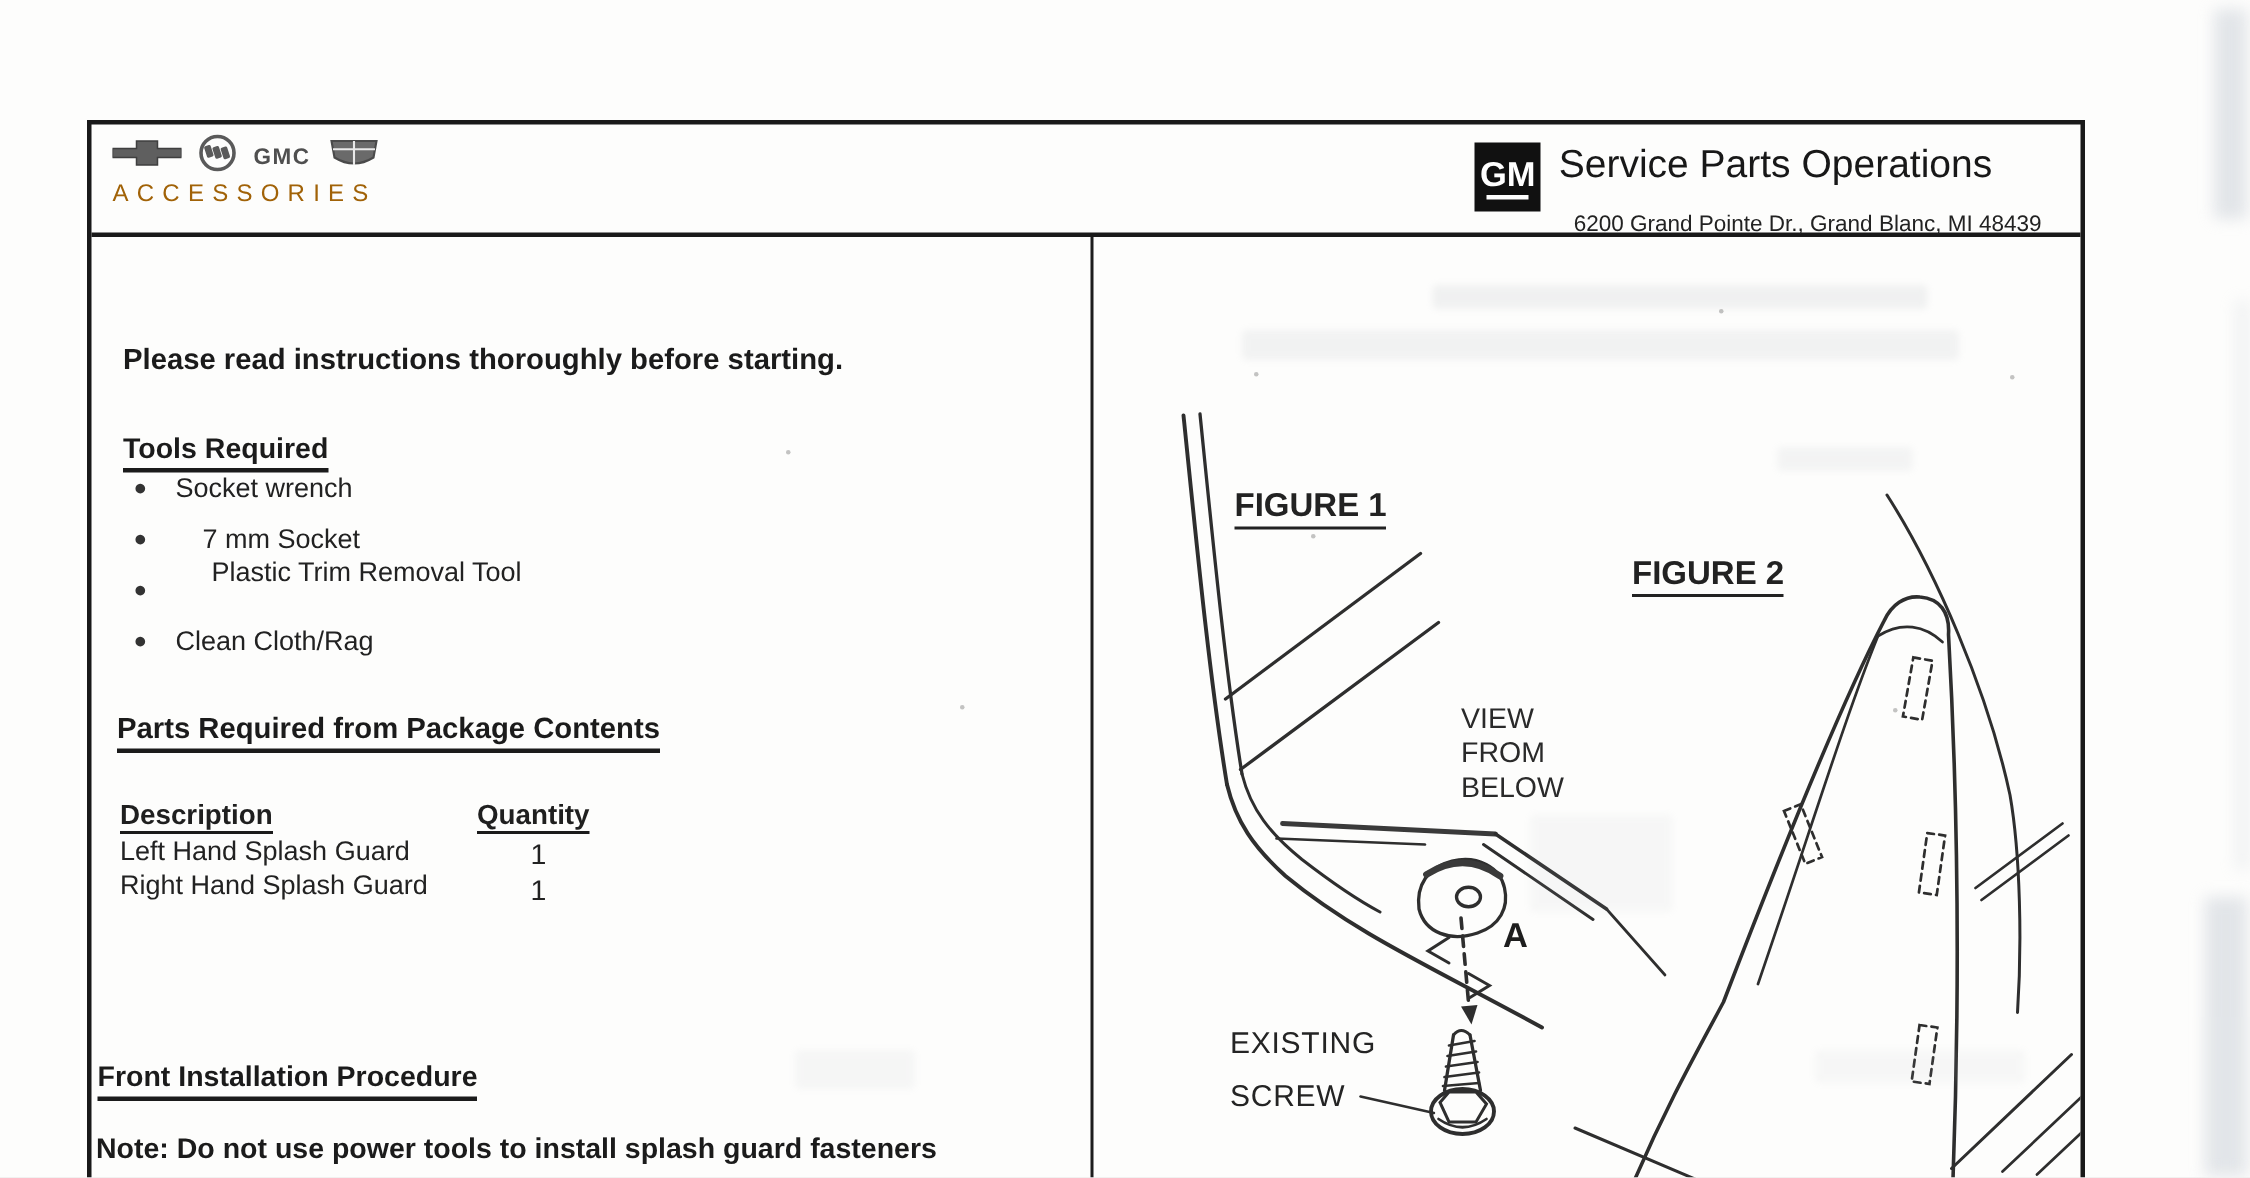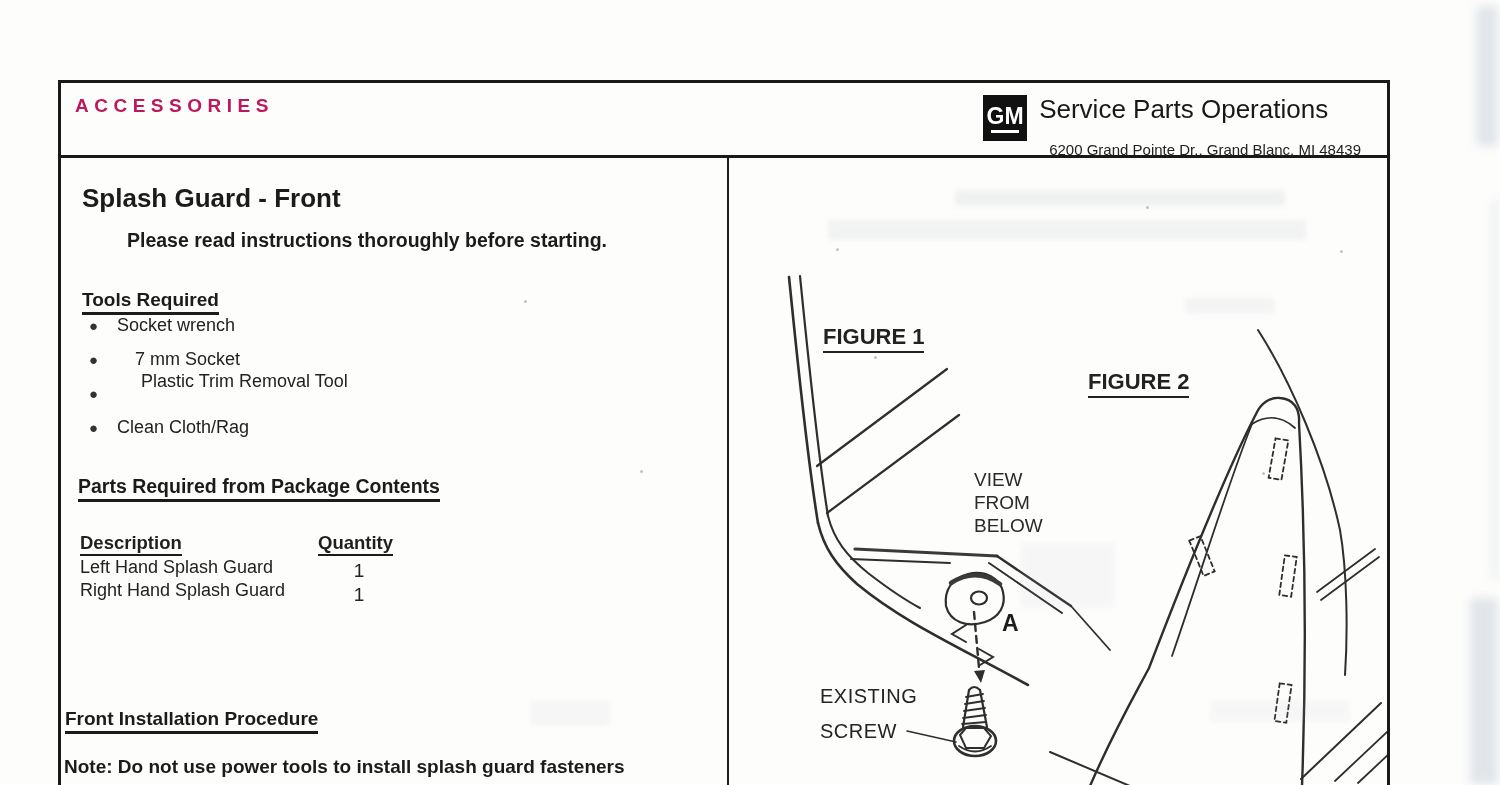--- a/index.html
+++ b/index.html
@@ -12,21 +12,21 @@
     position:absolute;left:58px;top:80px;width:1332px;height:740px;
     border:3px solid #191919;box-sizing:border-box;background:transparent;
   }
   
   .header-band{
     position:absolute;left:0;top:0;right:0;height:72px;
     border-bottom:3px solid #191919;display:flex;justify-content:space-between;
   }
   .brand-block{padding:8px 0 0 14px;}
   .logo-row{display:flex;align-items:center;gap:11px;height:26px;}
-  .accessories{font-size:19px;font-weight:bold;letter-spacing:5.5px;color:#be185d;margin-top:4px;}
+  .accessories{font-size:16px;font-weight:normal;letter-spacing:5.5px;color:#a16207;margin-top:4px;}
   .gmc-text{font-size:15px;font-weight:bold;color:#4f4f4f;letter-spacing:1px;font-family:"Liberation Sans",sans-serif;}
   .spo-block{display:flex;align-items:flex-start;padding:12px 26px 0 0;}
   .gm-badge{
     width:44px;height:46px;background:#111;color:#fff;display:flex;flex-direction:column;
     align-items:center;justify-content:center;margin-right:12px;
   }
   .gm-badge .gm-txt{font-size:23px;font-weight:bold;letter-spacing:0px;line-height:24px;}
   .gm-badge .gm-underline{width:28px;height:3px;background:#fff;margin-top:2px;}
   .spo-text .org{font-size:26px;color:#181818;line-height:28px;}
   .spo-text .addr{font-size:15px;color:#222;margin-top:18px;padding-left:10px;}
@@ -59,38 +59,60 @@
 <div class="page">
 
   <div class="edge-shade" style="left:1476px;top:6px;width:22px;height:140px;"></div>
   <div class="edge-shade" style="left:1470px;top:598px;width:28px;height:186px;"></div>
   <div class="edge-shade" style="left:1490px;top:200px;width:10px;height:380px;opacity:.25;"></div>
 
   <div class="doc">
 
     <div class="header-band">
       <div class="brand-block">
+        <div class="logo-row">
+          <span>
+            <svg width="46" height="20" viewBox="0 0 46 20">
+              <polygon points="0,7 16,7 16,2 30,2 30,7 46,7 46,13 30,13 30,18 16,18 16,13 0,13" fill="#5f5f5f" stroke="#3f3f3f" stroke-width="1"></polygon>
+            </svg>
+          </span>
+          <span>
+            <svg width="26" height="26" viewBox="0 0 26 26">
+              <circle cx="13" cy="13" r="11" fill="none" stroke="#5a5a5a" stroke-width="2.4"></circle>
+              <rect x="5" y="8" width="4.5" height="8" rx="1" transform="rotate(-18 7 12)" fill="#5a5a5a"></rect>
+              <rect x="10.5" y="8.5" width="4.5" height="8" rx="1" transform="rotate(-18 13 12.5)" fill="#5a5a5a"></rect>
+              <rect x="16" y="9" width="4.5" height="8" rx="1" transform="rotate(-18 18 13)" fill="#5a5a5a"></rect>
+            </svg>
+          </span>
+          <span class="gmc-text">GMC</span>
+          <span>
+            <svg width="36" height="22" viewBox="0 0 36 22">
+              <path d="M3,3 L33,3 L31,14 Q18,22 5,14 Z" fill="#6a6a6a" stroke="#4a4a4a" stroke-width="1.4"></path>
+              <line x1="4" y1="8.5" x2="32" y2="8.5" stroke="#e9e9e9" stroke-width="1.4"></line>
+              <line x1="18" y1="3" x2="18" y2="19" stroke="#e9e9e9" stroke-width="1.4"></line>
+            </svg>
+          </span>
+        </div>
         <div class="accessories">ACCESSORIES</div>
       </div>
       <div class="spo-block">
         <div class="gm-badge">
           <span class="gm-txt">GM</span>
           <span class="gm-underline"></span>
         </div>
         <div class="spo-text">
           <div class="org">Service Parts Operations</div>
           <div class="addr">6200 Grand Pointe Dr., Grand Blanc, MI 48439</div>
         </div>
       </div>
     </div>
 
     <div class="divider"></div>
 
-    <div class="abs h-title" style="left:21px;top:100px;">Splash Guard - Front</div>
-    <div class="abs h-sub" style="left:21px;top:146px;margin-left:45px;">Please read instructions thoroughly before starting.</div>
+    <div class="abs h-sub" style="left:21px;top:146px;">Please read instructions thoroughly before starting.</div>
 
     <div class="abs sec-head" style="left:21px;top:206px;">Tools Required</div>
 
     <span class="bullet" style="left:28px;top:234px;">●</span>
     <div class="abs li-row" style="left:56px;top:232px;">Socket wrench</div>
     <span class="bullet" style="left:28px;top:268px;">●</span>
     <div class="abs li-row" style="left:56px;top:266px;margin-left:18px;">7 mm Socket</div>
     <span class="bullet" style="left:28px;top:302px;">●</span>
     <div class="abs li-row" style="left:56px;top:288px;margin-left:24px;">Plastic Trim Removal Tool</div>
     <span class="bullet" style="left:28px;top:336px;">●</span>

